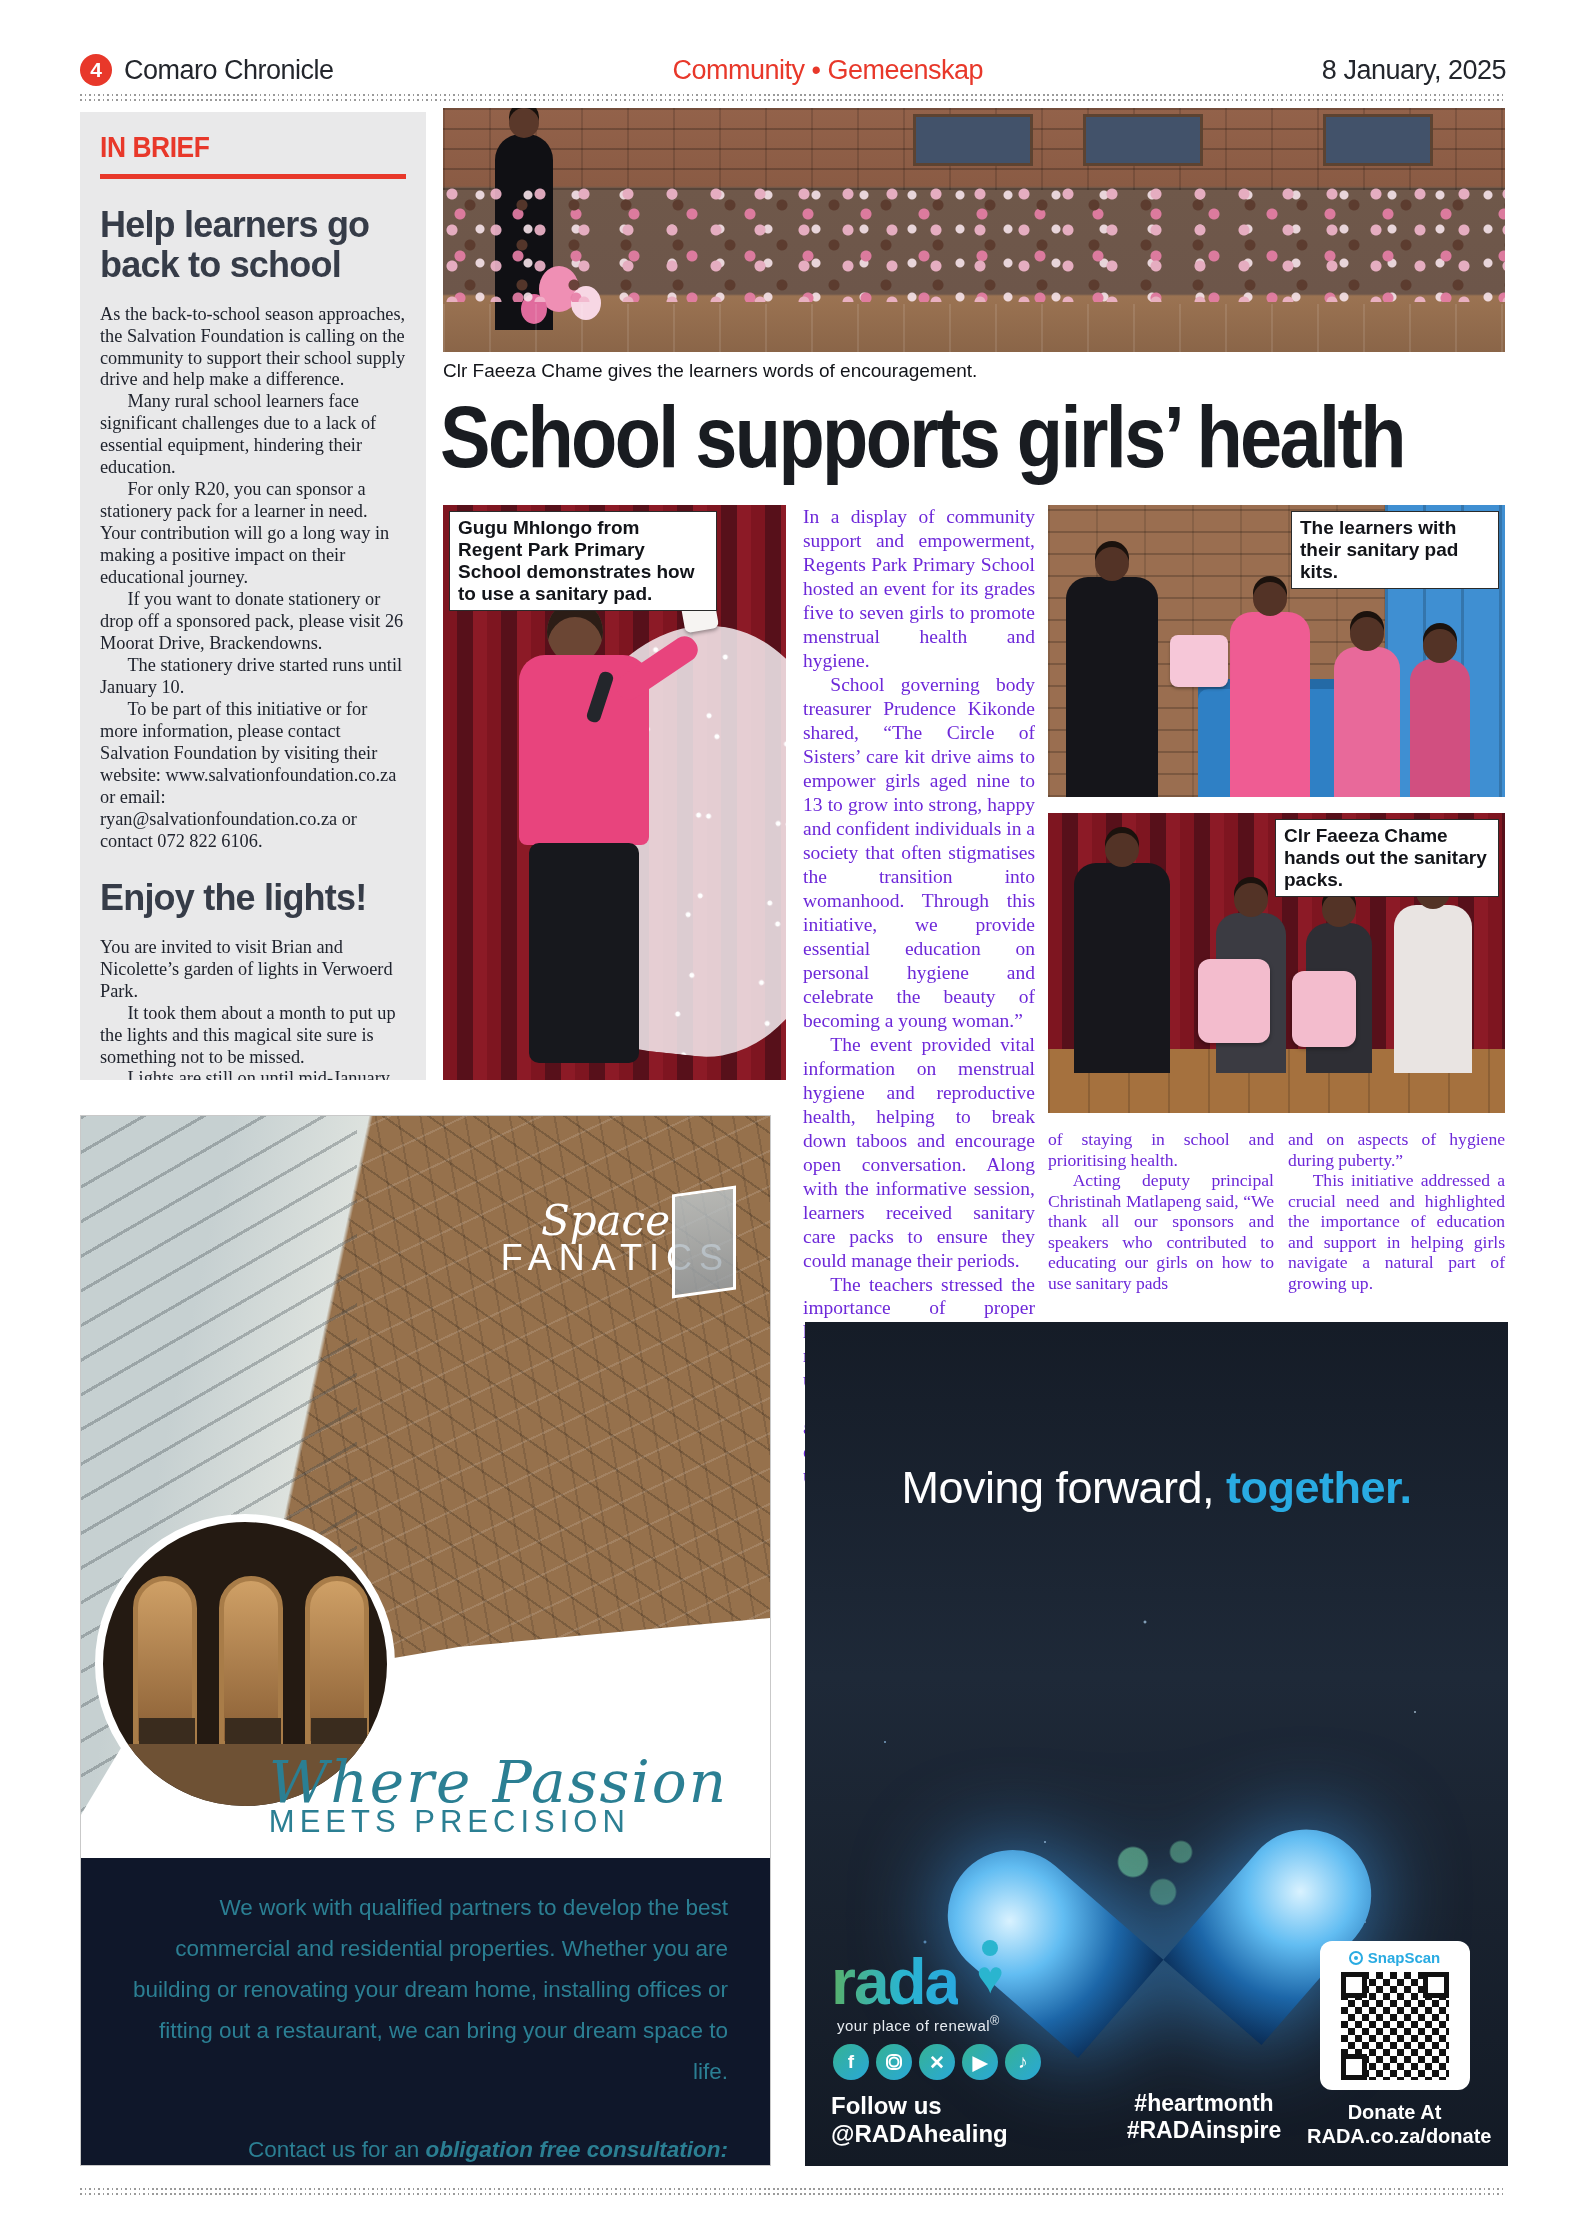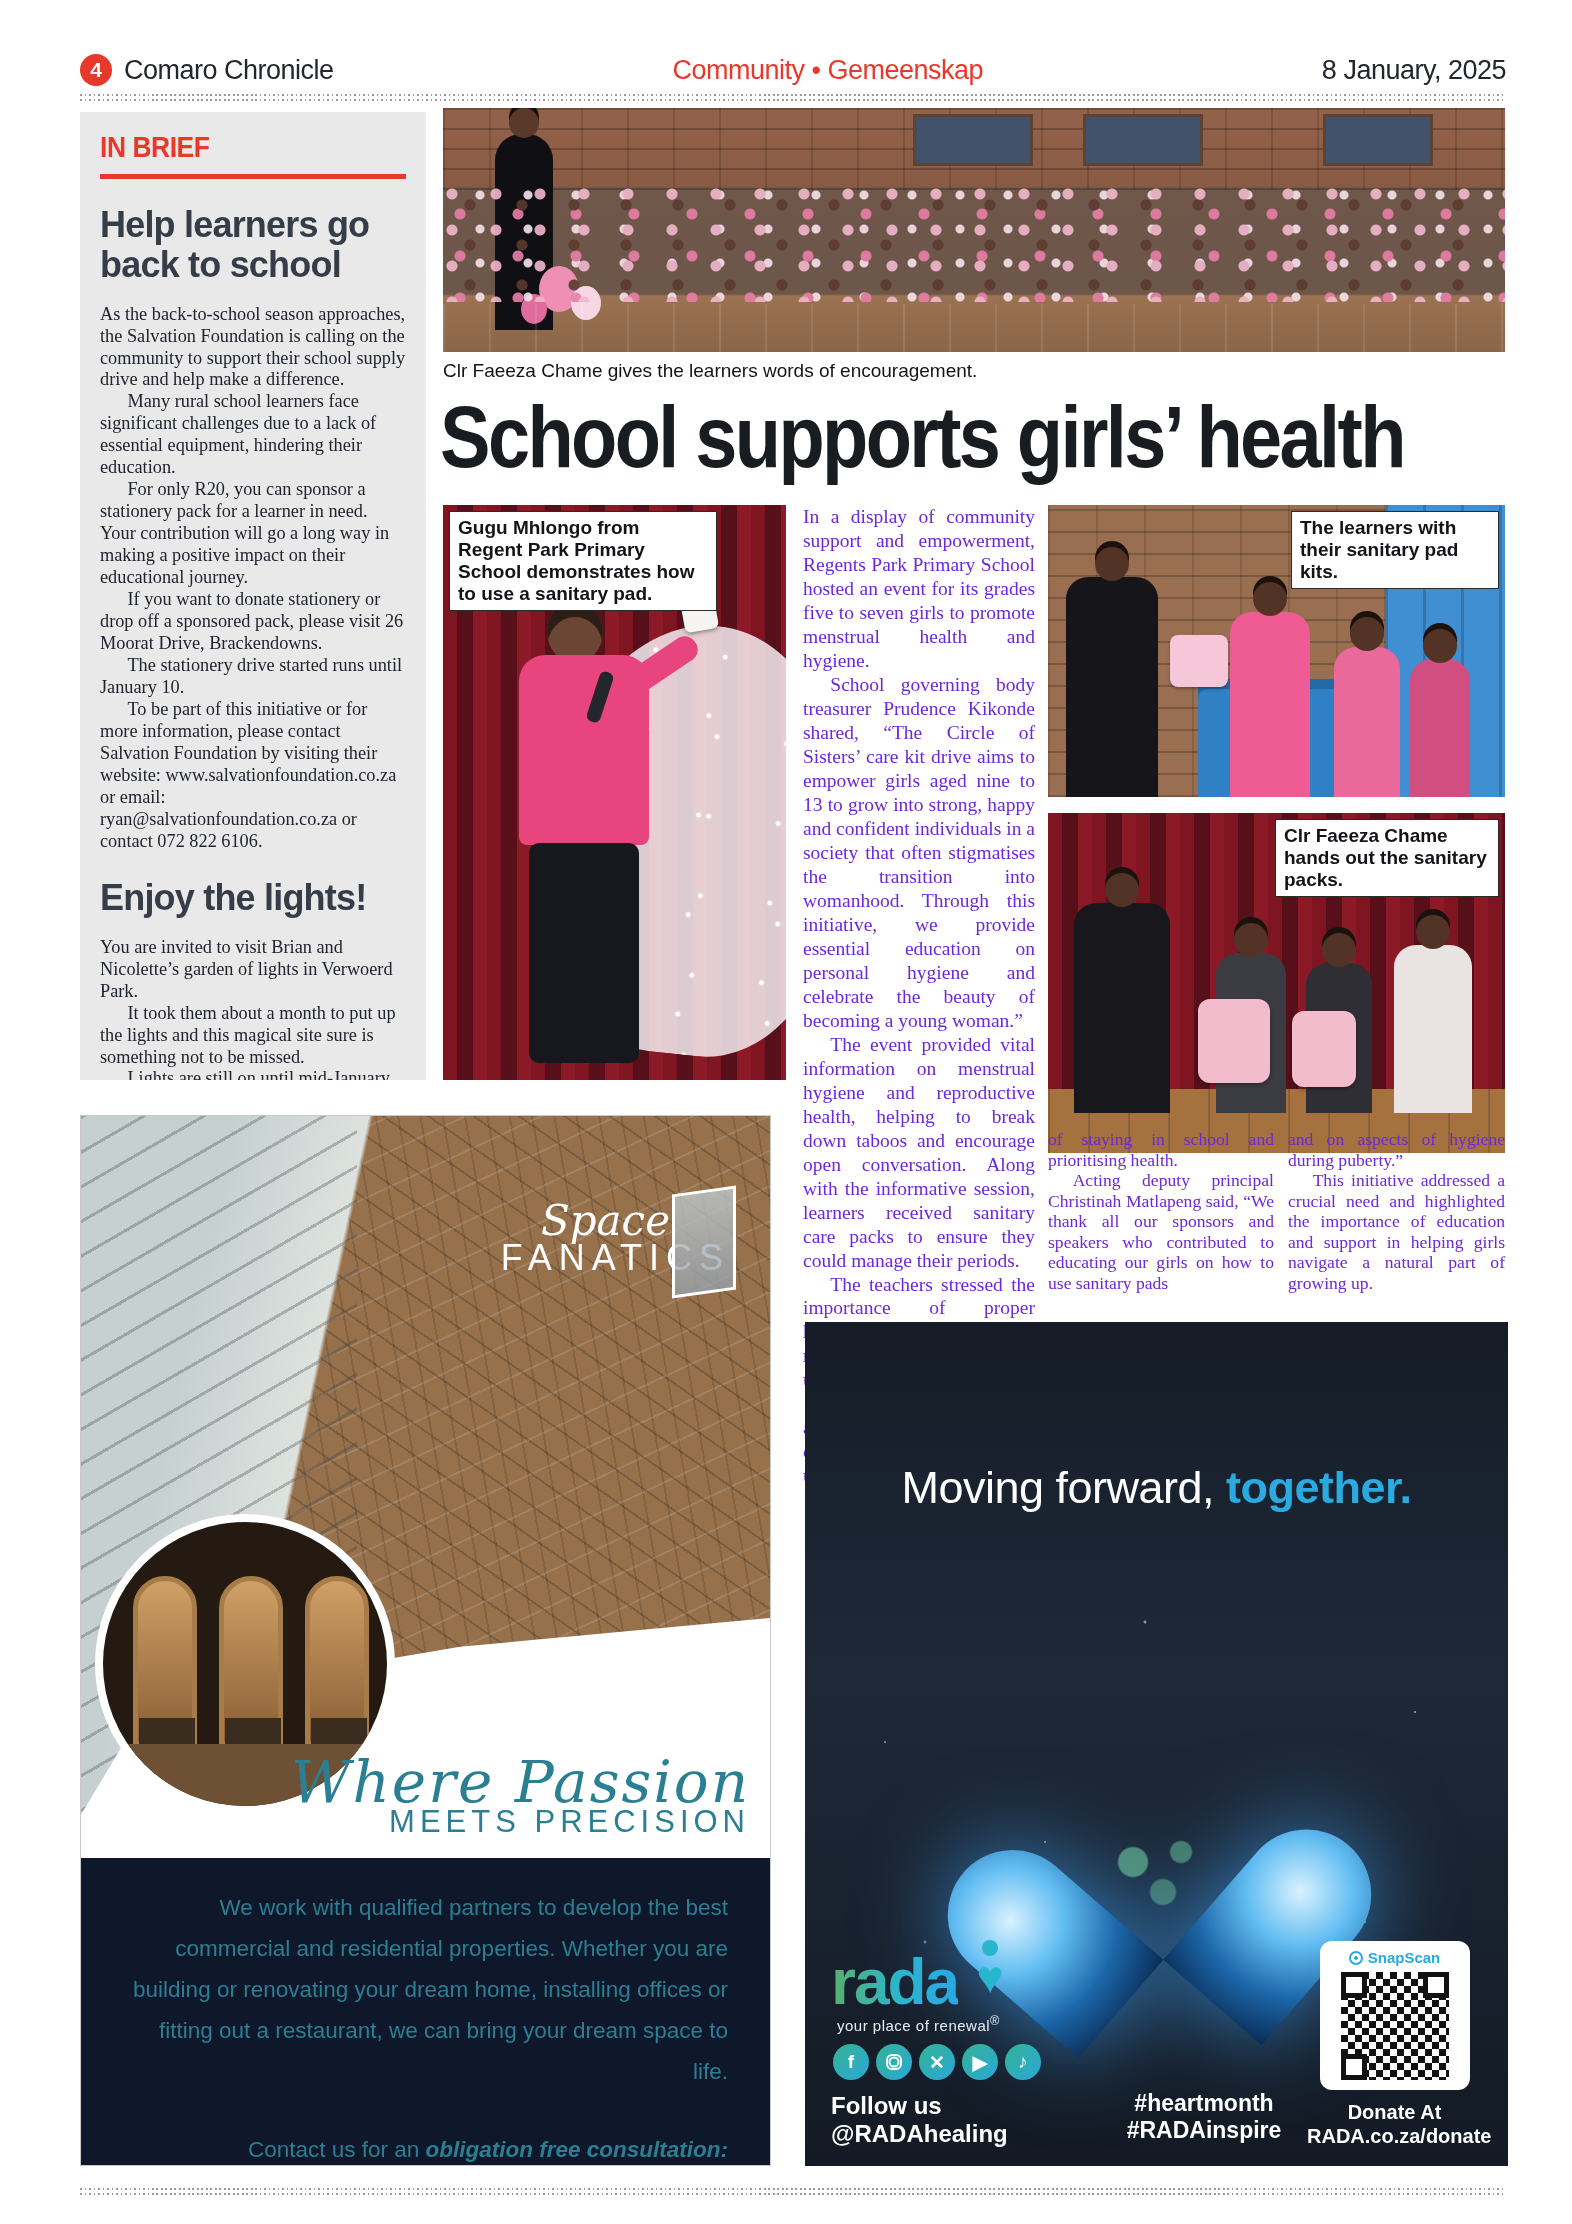--- a/index.html
+++ b/index.html
@@ -104,21 +104,21 @@
                                repeating-linear-gradient(90deg,rgba(0,0,0,.12) 0 2px,transparent 2px 48px); }
   .bluewall { position:absolute; right:0; top:0; width:120px; height:100%; background:#3f8fd2;
               background-image:repeating-linear-gradient(90deg,rgba(0,0,0,.18) 0 3px,transparent 3px 38px); }
   .bin { position:absolute; left:150px; bottom:0; width:150px; height:118px; background:#2f80c5;
          border-radius:10px 10px 0 0; box-shadow:inset 0 10px 0 0 #246aa6; }
   .fig { position:absolute; border-radius:22px 22px 0 0; }
   .fig::before { content:""; position:absolute; left:50%; top:-30px; transform:translateX(-50%);
                  width:34px; height:34px; border-radius:50%; background:#533326; box-shadow:0 -6px 0 0 #1b120d; }
   .pack { position:absolute; background:#f6c7d8; border-radius:8px; box-shadow:0 2px 3px rgba(0,0,0,.3); }
 
-  .photo-r2 { left:605px; top:308px; width:457px; height:340px;padding-left:40px; }
+  .photo-r2 { left:605px; top:308px; width:457px; height:300px;padding-left:40px; }
   .stagefloor { position:absolute; left:0; right:0; bottom:0; height:64px; background:#a5713e;
                 background-image:repeating-linear-gradient(90deg,rgba(0,0,0,.15) 0 2px,transparent 2px 40px); }
   .bag { position:absolute; background:#f3bccd; border-radius:12px; box-shadow:0 2px 4px rgba(0,0,0,.35); }
 
   
   .ad-sf { position:absolute; left:80px; top:1115px; width:691px; height:1051px; background:#0f172a;
            border:1px solid #c9c9c9; overflow:hidden; }
   .sf-photo { position:relative; width:100%; height:742px; background-color:#96714c;
       background-image:repeating-linear-gradient(35deg,rgba(0,0,0,.18) 0 2px,transparent 2px 26px),
                        repeating-linear-gradient(-25deg,rgba(255,255,255,.12) 0 2px,transparent 2px 32px),
@@ -127,21 +127,21 @@
       background:linear-gradient(102deg,#c6d0d1 0 18%,#dde2de 34%,rgba(221,226,222,0) 34.5%); }
   .sf-photo::after { content:""; position:absolute; left:0; top:0; width:40%; height:100%; opacity:.5;
       background:repeating-linear-gradient(150deg,rgba(55,65,70,.6) 0 3px,transparent 3px 30px); }
   .sf-logo { position:absolute; right:40px; top:80px; width:300px; text-align:right; color:#fff; z-index:3; }
   .sf-logo .script { font-family:"DejaVu Serif", serif; font-style:italic; font-size:42px; margin-right:60px; }
   .sf-logo .caps { font-size:36px; letter-spacing:7px; margin-top:-8px; }
   .sf-door { position:absolute; right:-6px; top:-6px; width:64px; height:104px; border:3px solid #fff;
              transform:skewY(-8deg); background:linear-gradient(180deg,rgba(190,200,205,.8),rgba(150,160,168,.8)); }
   .sf-white { position:absolute; left:0; bottom:0; width:100%; height:240px; background:#fff; z-index:2;
               clip-path:polygon(0 82%,10% 34%,55% 12%,100% 0,100% 100%,0 100%); }
-  .sf-tagline { position:absolute; right:20px; bottom:18px; z-index:4; text-align:right; color:#2b7f93; }
+  .sf-tagline { position:absolute; right:42px; bottom:18px; z-index:4; text-align:left; color:#2b7f93; }
   .sf-tagline .script { font-family:"DejaVu Serif", serif; font-style:italic; font-size:58px; letter-spacing:2px; }
   .sf-tagline .caps { font-size:31px; letter-spacing:5px; margin-top:-12px; }
   .sf-circle { position:absolute; left:14px; top:398px; width:300px; height:300px; border-radius:50%;
                background:#241a12; border:8px solid #fff; z-index:3; overflow:hidden; }
   .arch { position:absolute; bottom:60px; width:64px; height:170px; border-radius:32px 32px 0 0;
           background:linear-gradient(180deg,#cfa066,#8a5f35); border:5px solid #a87c48; }
   .sf-circle .floor { position:absolute; left:0; right:0; bottom:0; height:62px; background:#6e5134; }
   .desk { position:absolute; bottom:62px; height:26px; background:#3a2c1e; }
   .sf-copy { padding:30px 42px 0 42px; color:#2b7f93; }
   .sf-body { font-size:22.5px; line-height:1.82; text-align:right; }

